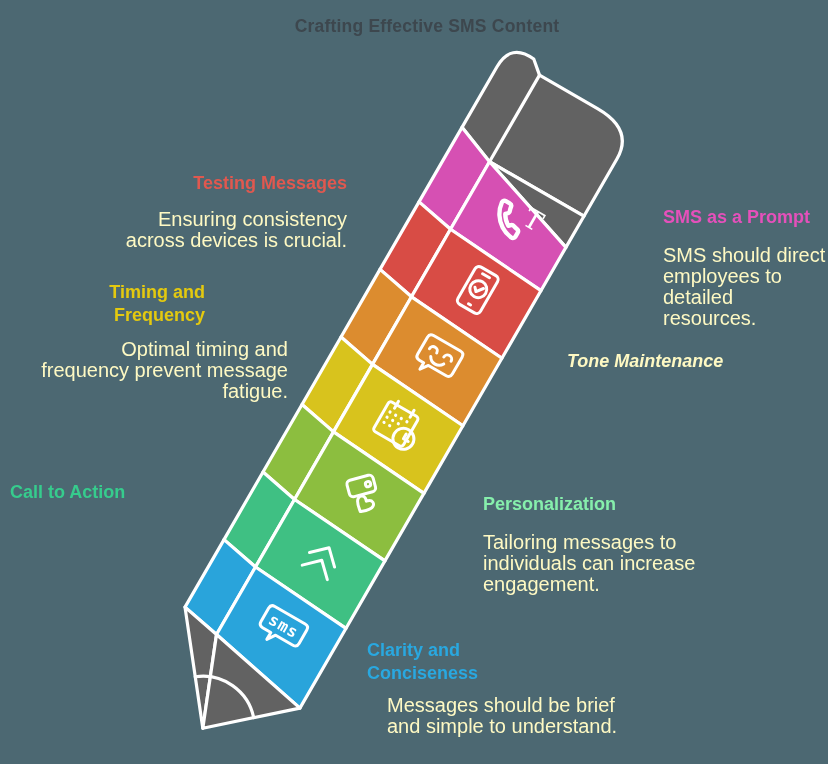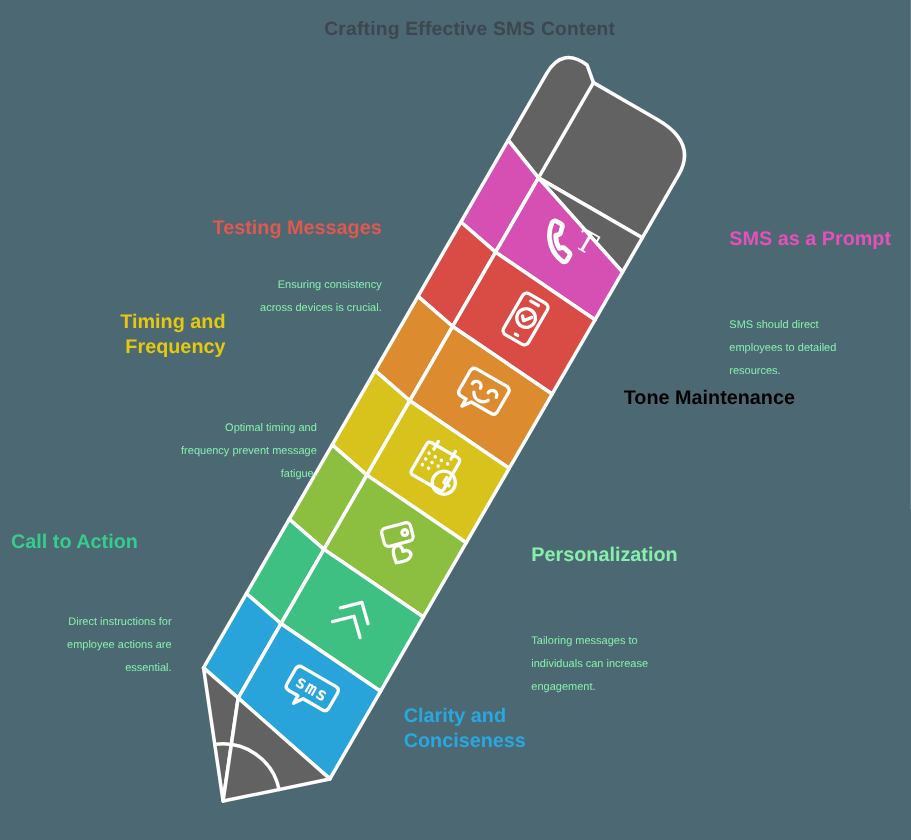--- a/index.html
+++ b/index.html
@@ -19,28 +19,27 @@
     letter-spacing:.2px;
   }
   .lbl-title{
     position:absolute;
     font-size:18px;font-weight:bold;
     line-height:23px;
     white-space:pre-line;
   }
   .lbl-body{
     position:absolute;
-    font-size:10px;
+    font-size:20px;
     line-height:21px;
-    color:#86efac;
+    color:#fef9c3;
     white-space:pre-line;
-    margin-top:40px;
   }
   
-  .t0{right:481px;top:196px;text-align:right;}
+  .t0{right:481px;top:172px;text-align:right;}
   .b0{right:481px;top:209px;text-align:right;}
   .t1{right:623px;top:281px;text-align:right;}
   .b1{right:540px;top:339px;text-align:right;}
   .t2{left:10px;top:481px;text-align:right;}
   .b2{right:672px;top:515px;text-align:right;}
   
   .t3{left:663px;top:206px;}
   .b3{left:663px;top:245px;}
   .t4{left:567px;top:350px;}
   .b4{left:567px;top:388px;}
@@ -170,32 +169,31 @@
   <div class="lbl-body  b0">Ensuring consistency
 across devices is crucial.</div>
 
   <div class="lbl-title t1" style="color: rgb(228, 201, 15);">Timing and
 Frequency</div>
   <div class="lbl-body  b1">Optimal timing and
 frequency prevent message
 fatigue.</div>
 
   <div class="lbl-title t2" style="color: rgb(54, 204, 141);">Call to Action</div>
-  <div class="lbl-body  b2">Direct instructions for
-employee actions are
-essential.</div>
 
   <div class="lbl-title t3" style="color: rgb(229, 80, 187);">SMS as a Prompt</div>
   <div class="lbl-body  b3">SMS should direct
 employees to detailed
 resources.</div>
 
-  <div class="lbl-title t4" style="color: #000000;">Tone Maintenance</div>
+  <div class="lbl-title t4" style="color: #fef9c3; font-style: italic;">Tone Maintenance</div>
 
   <div class="lbl-title t5" style="color: #86efac;">Personalization</div>
   <div class="lbl-body  b5">Tailoring messages to
 individuals can increase
 engagement.</div>
 
   <div class="lbl-title t6" style="color: rgb(41, 168, 224);">Clarity and
 Conciseness</div>
+  <div class="lbl-body  b6">Messages should be brief
+and simple to understand.</div>
 
 </div>
 
 </body></html>

